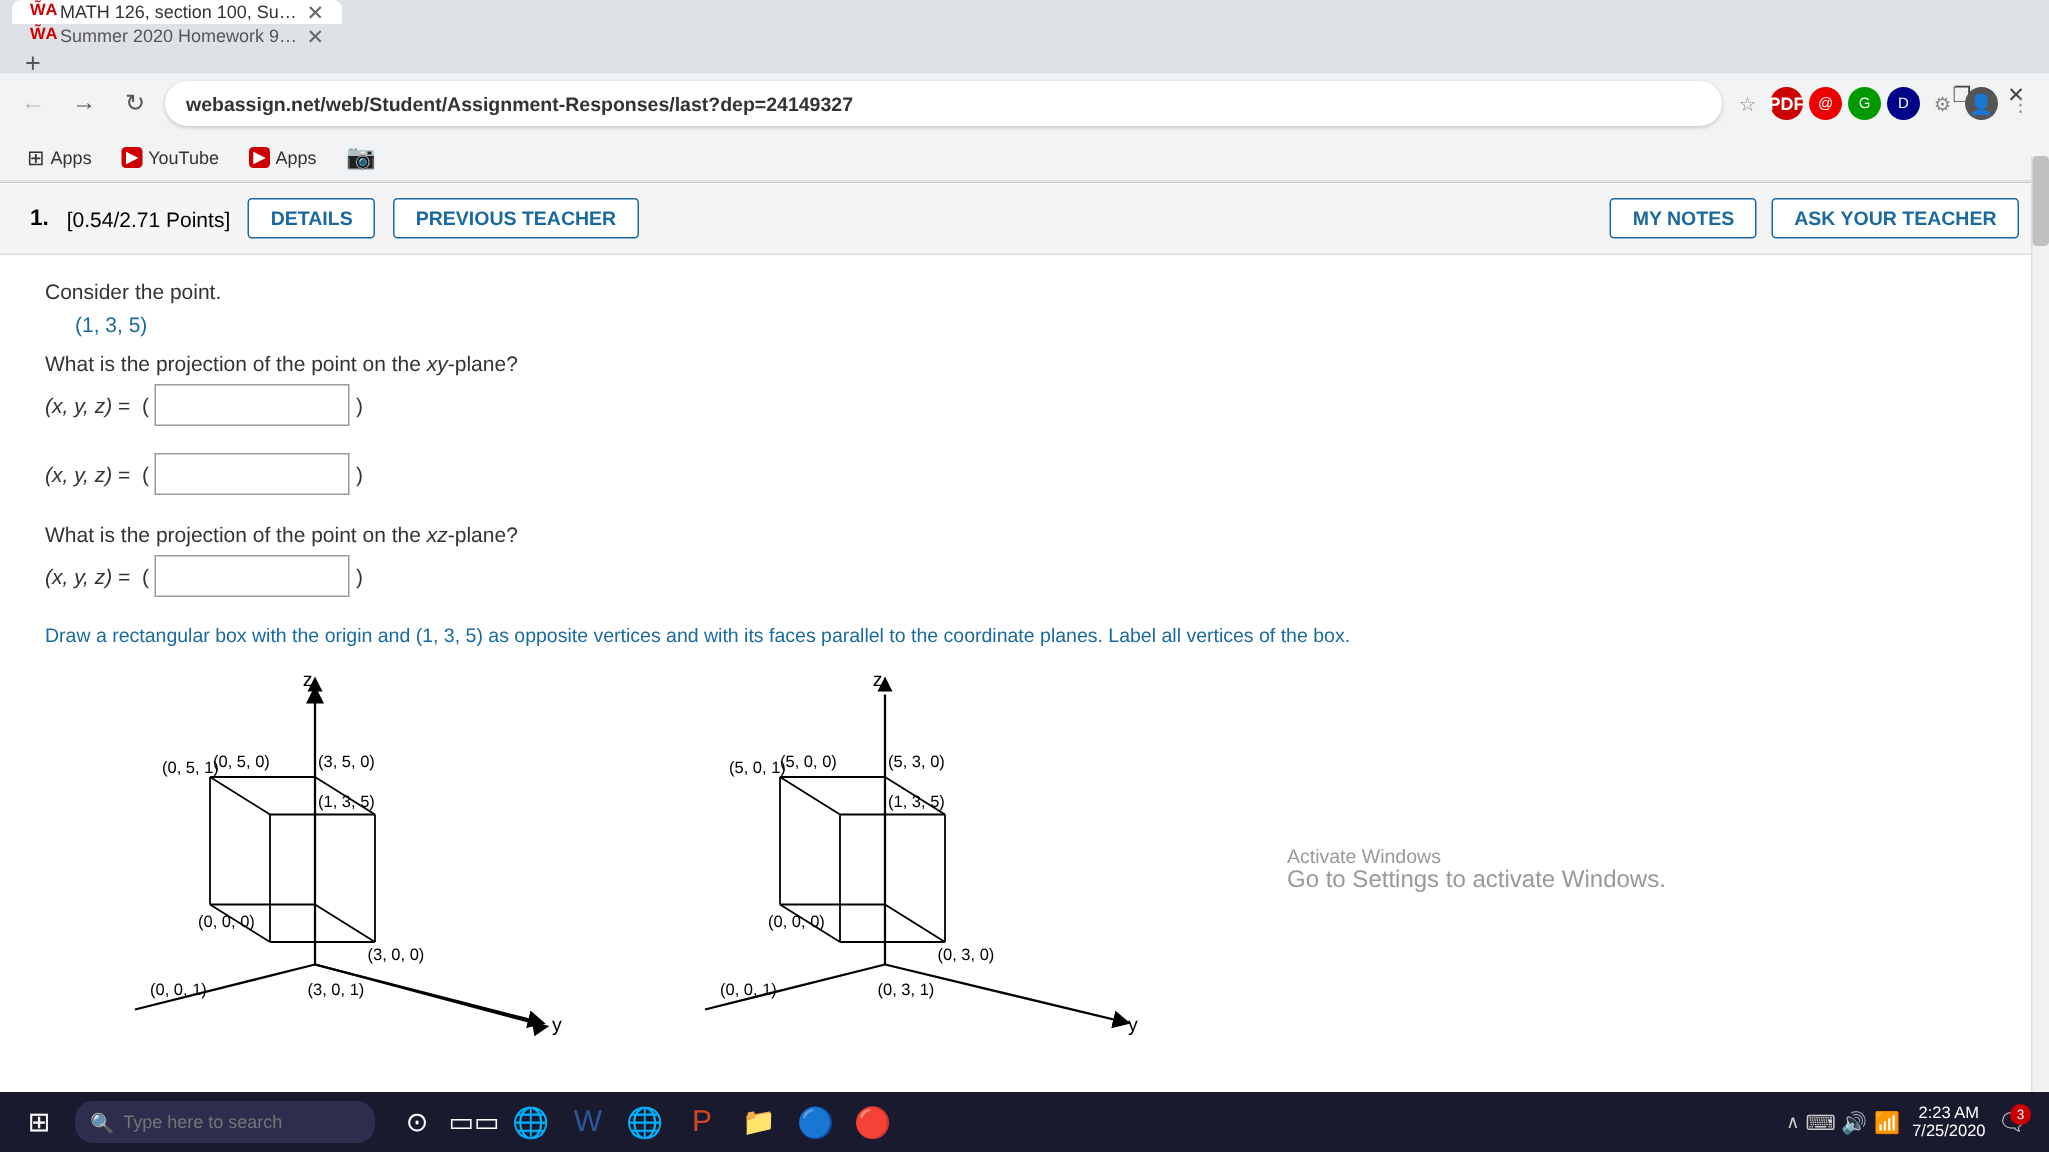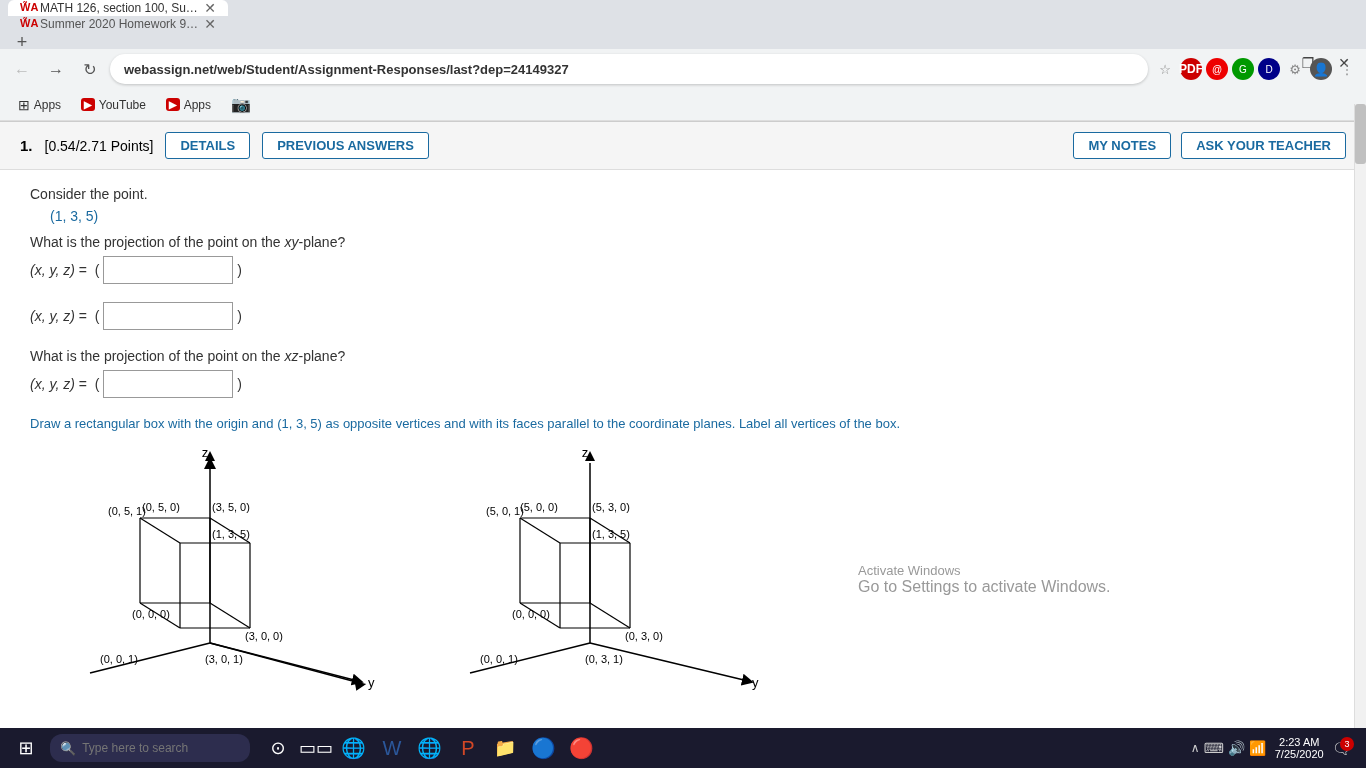--- a/index.html
+++ b/index.html
@@ -396,21 +396,21 @@
     <div class="bm-item">
       <span style="font-size:16px;">📷</span>
     </div>
   </div>
 </div>
 
 <div class="question-header">
   <span class="question-number">1.</span>
   <span style="font-size:14px;">[0.54/2.71 Points]</span>
   <button class="btn-outline">DETAILS</button>
-  <button class="btn-outline">PREVIOUS ANSWERS</button>
+  <button class="btn-outline">PREVIOUS TEACHER</button>
   <div class="right-btns">
     <button class="btn-outline">MY NOTES</button>
     <button class="btn-outline">ASK YOUR TEACHER</button>
   </div>
 </div>
 
 <div class="content-area">
   <div class="question-body">
 
     <p class="consider-text">Consider the point.</p>

